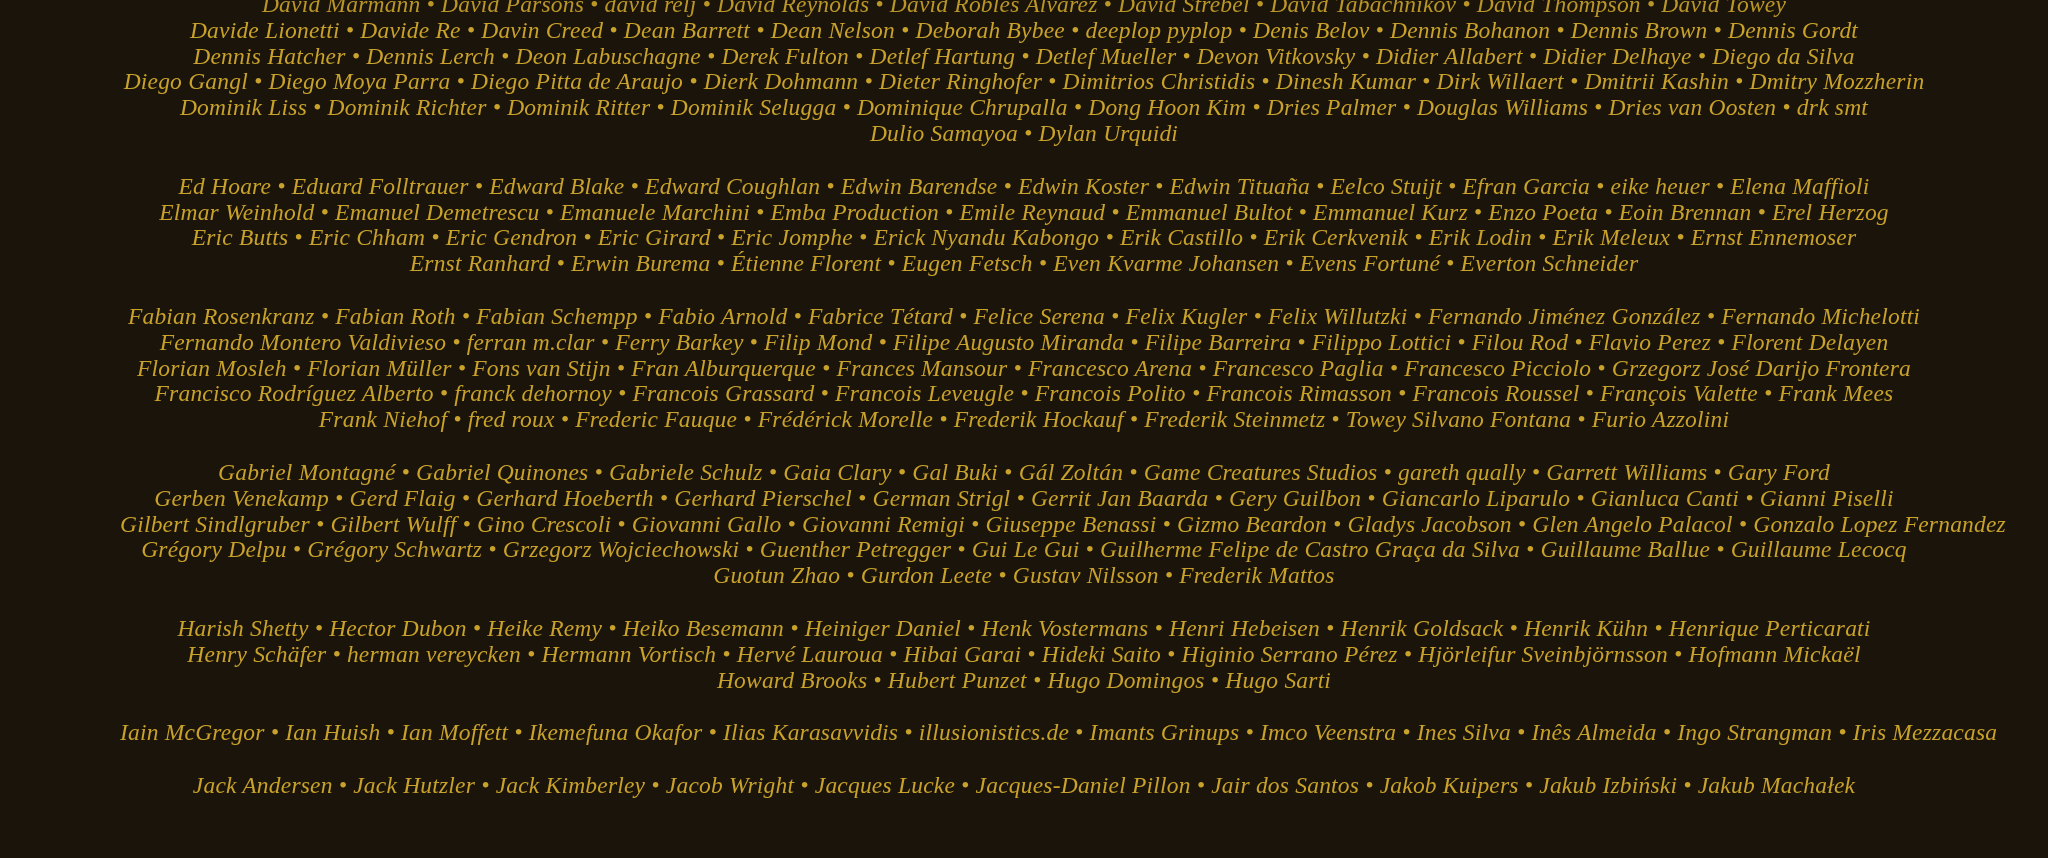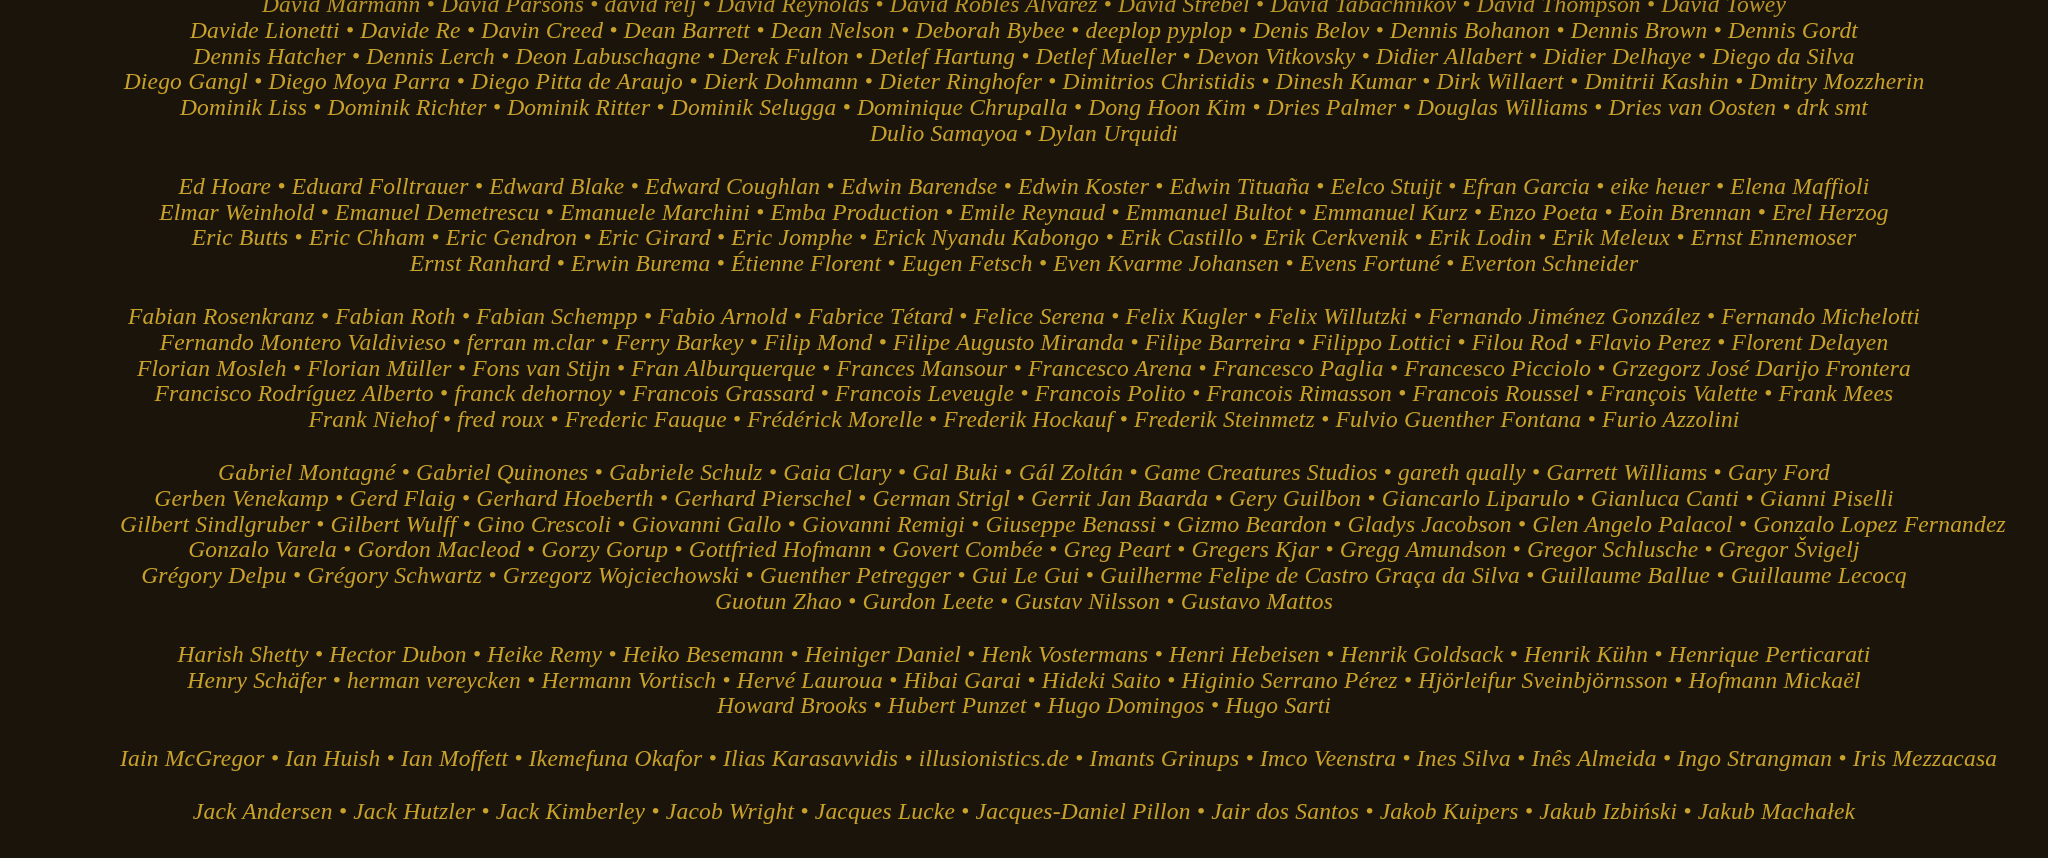--- a/index.html
+++ b/index.html
@@ -58,29 +58,28 @@
       <div class="line">Ed Hoare • Eduard Folltrauer • Edward Blake • Edward Coughlan • Edwin Barendse • Edwin Koster • Edwin Tituaña • Eelco Stuijt • Efran Garcia • eike heuer • Elena Maffioli</div>
       <div class="line">Elmar Weinhold • Emanuel Demetrescu • Emanuele Marchini • Emba Production • Emile Reynaud • Emmanuel Bultot • Emmanuel Kurz • Enzo Poeta • Eoin Brennan • Erel Herzog</div>
       <div class="line">Eric Butts • Eric Chham • Eric Gendron • Eric Girard • Eric Jomphe • Erick Nyandu Kabongo • Erik Castillo • Erik Cerkvenik • Erik Lodin • Erik Meleux • Ernst Ennemoser</div>
       <div class="line">Ernst Ranhard • Erwin Burema • Étienne Florent • Eugen Fetsch • Even Kvarme Johansen • Evens Fortuné • Everton Schneider</div>
     </div>
     <div class="block">
       <div class="line">Fabian Rosenkranz • Fabian Roth • Fabian Schempp • Fabio Arnold • Fabrice Tétard • Felice Serena • Felix Kugler • Felix Willutzki • Fernando Jiménez González • Fernando Michelotti</div>
       <div class="line">Fernando Montero Valdivieso • ferran m.clar • Ferry Barkey • Filip Mond • Filipe Augusto Miranda • Filipe Barreira • Filippo Lottici • Filou Rod • Flavio Perez • Florent Delayen</div>
       <div class="line">Florian Mosleh • Florian Müller • Fons van Stijn • Fran Alburquerque • Frances Mansour • Francesco Arena • Francesco Paglia • Francesco Picciolo • Grzegorz José Darijo Frontera</div>
       <div class="line">Francisco Rodríguez Alberto • franck dehornoy • Francois Grassard • Francois Leveugle • Francois Polito • Francois Rimasson • Francois Roussel • François Valette • Frank Mees</div>
-      <div class="line">Frank Niehof • fred roux • Frederic Fauque • Frédérick Morelle • Frederik Hockauf • Frederik Steinmetz • Fulvio Guenther Fontana • Furio Azzolini</div>
+      <div class="line">Frank Niehof • fred roux • Frederic Fauque • Frédérick Morelle • Frederik Hockauf • Frederik Steinmetz • Towey Silvano Fontana • Furio Azzolini</div>
     </div>
     <div class="block">
       <div class="line">Gabriel Montagné • Gabriel Quinones • Gabriele Schulz • Gaia Clary • Gal Buki • Gál Zoltán • Game Creatures Studios • gareth qually • Garrett Williams • Gary Ford</div>
       <div class="line">Gerben Venekamp • Gerd Flaig • Gerhard Hoeberth • Gerhard Pierschel • German Strigl • Gerrit Jan Baarda • Gery Guilbon • Giancarlo Liparulo • Gianluca Canti • Gianni Piselli</div>
       <div class="line">Gilbert Sindlgruber • Gilbert Wulff • Gino Crescoli • Giovanni Gallo • Giovanni Remigi • Giuseppe Benassi • Gizmo Beardon • Gladys Jacobson • Glen Angelo Palacol • Gonzalo Lopez Fernandez</div>
-      <div class="line">Gonzalo Varela • Gordon Macleod • Gorzy Gorup • Gottfried Hofmann • Govert Combée • Greg Peart • Gregers Kjar • Gregg Amundson • Gregor Schlusche • Gregor Švigelj</div>
       <div class="line">Grégory Delpu • Grégory Schwartz • Grzegorz Wojciechowski • Guenther Petregger • Gui Le Gui • Guilherme Felipe de Castro Graça da Silva • Guillaume Ballue • Guillaume Lecocq</div>
-      <div class="line">Guotun Zhao • Gurdon Leete • Gustav Nilsson • Gustavo Mattos</div>
+      <div class="line">Guotun Zhao • Gurdon Leete • Gustav Nilsson • Frederik Mattos</div>
     </div>
     <div class="block">
       <div class="line">Harish Shetty • Hector Dubon • Heike Remy • Heiko Besemann • Heiniger Daniel • Henk Vostermans • Henri Hebeisen • Henrik Goldsack • Henrik Kühn • Henrique Perticarati</div>
       <div class="line">Henry Schäfer • herman vereycken • Hermann Vortisch • Hervé Lauroua • Hibai Garai • Hideki Saito • Higinio Serrano Pérez • Hjörleifur Sveinbjörnsson • Hofmann Mickaël</div>
       <div class="line">Howard Brooks • Hubert Punzet • Hugo Domingos • Hugo Sarti</div>
     </div>
     <div class="block">
       <div class="line">Iain McGregor • Ian Huish • Ian Moffett • Ikemefuna Okafor • Ilias Karasavvidis • illusionistics.de • Imants Grinups • Imco Veenstra • Ines Silva • Inês Almeida • Ingo Strangman • Iris Mezzacasa</div>
     </div>
     <div class="block">

